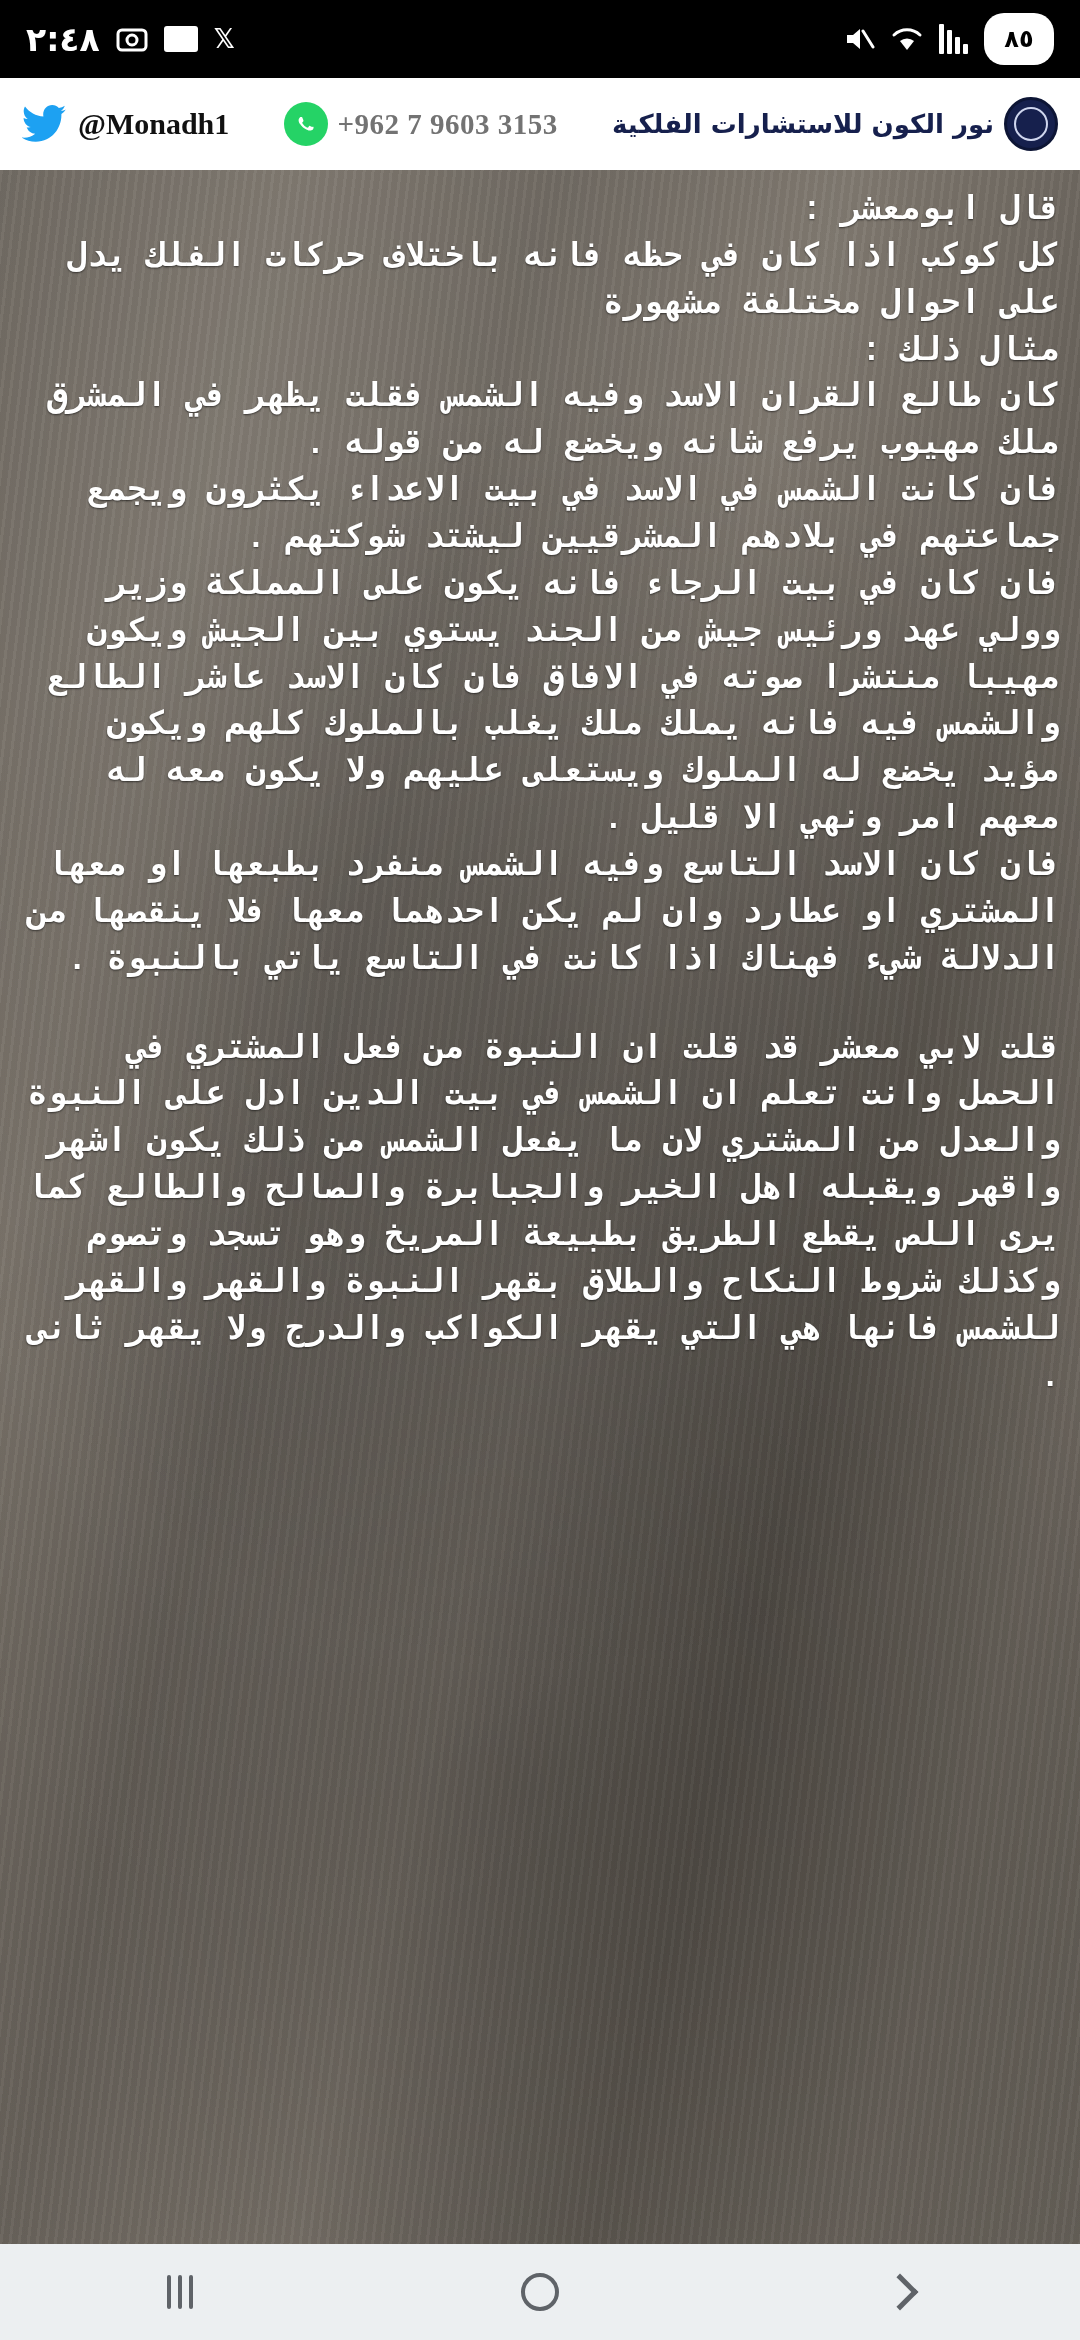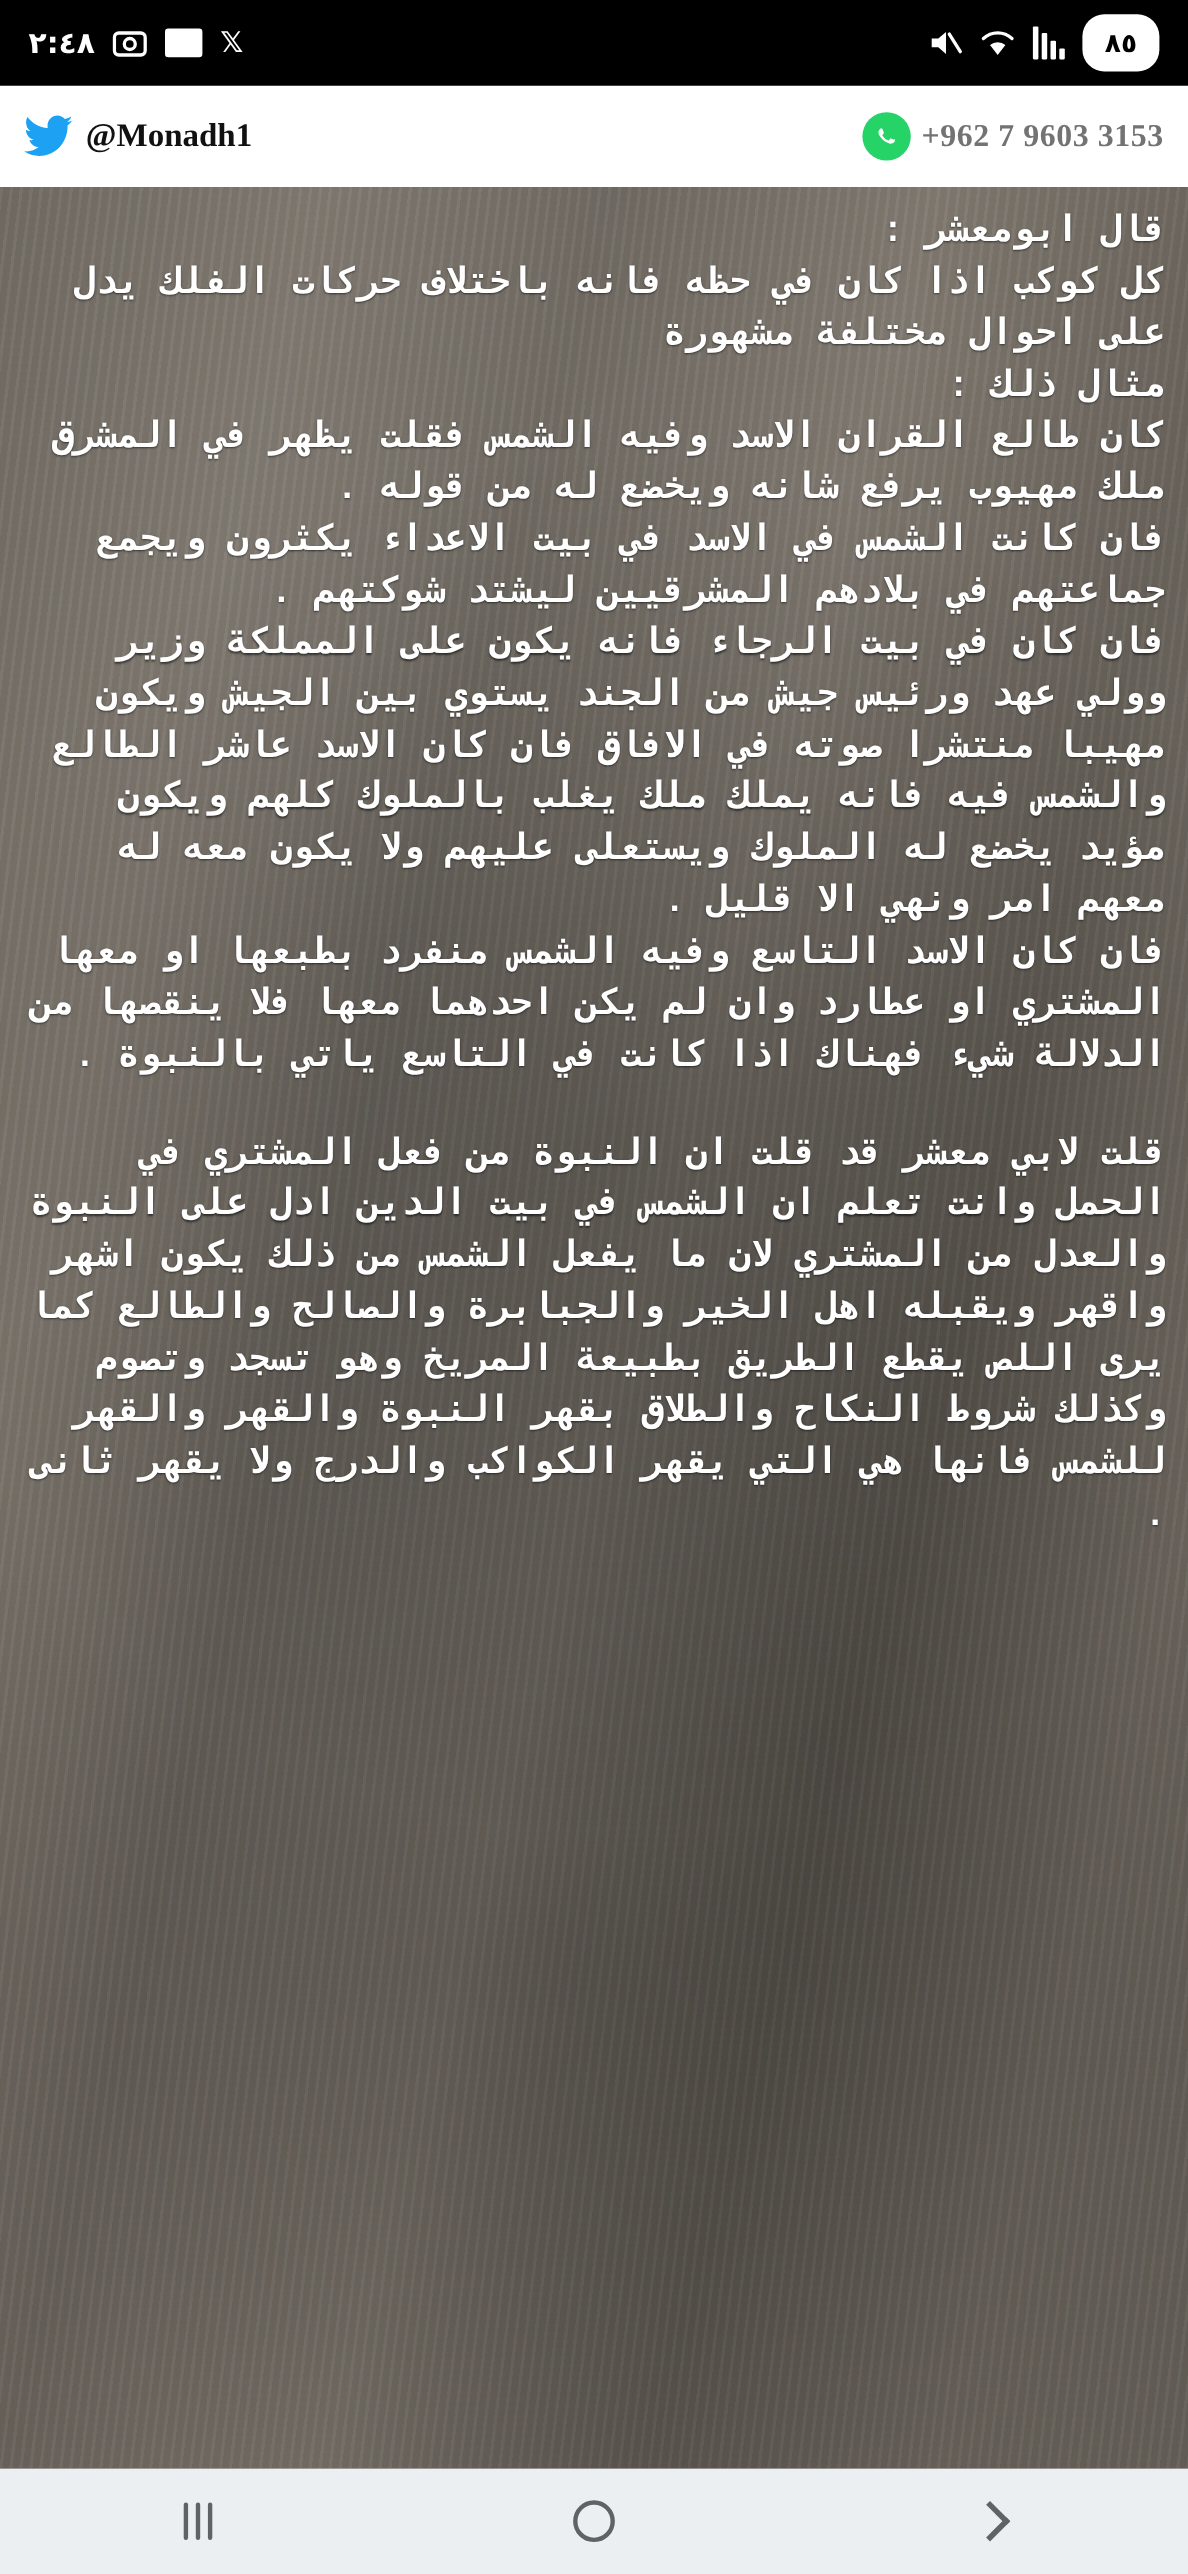--- a/index.html
+++ b/index.html
@@ -55,21 +55,21 @@
     gap: 3px;
     height: 30px;
   }
   .sig-bars i { display: block; width: 5px; background: #fff; border-radius: 1px; }
   .sig-bars i:nth-child(1) { height: 10px; }
   .sig-bars i:nth-child(2) { height: 17px; }
   .sig-bars i:nth-child(3) { height: 24px; }
   .sig-bars i:nth-child(4) { height: 30px; }
   .icon-svg { display: block; }
   .status-time {
-    font-size: 27px;
+    font-size: 33px;
     font-weight: 600;
     letter-spacing: 1px;
   }
   .x-logo {
     font-size: 26px;
     font-weight: bold;
     font-family: "DejaVu Sans", sans-serif;
   }
   .white-box {
     width: 34px; height: 26px; background: #fff; border-radius: 3px;
@@ -277,20 +277,24 @@
     <div class="banner-cell">
       <span class="wa-circle">
         <svg class="icon-svg" width="30" height="30" viewBox="0 0 30 30" aria-hidden="true">
           <path d="M15 2C7.8 2 2 7.8 2 15c0 2.4.7 4.7 1.9 6.7L2 28l6.5-1.8A13 13 0 1 0 15 2z" fill="#ffffff" opacity="0"></path>
           <path d="M21.5 18.1c-.4-.2-2.2-1.1-2.5-1.2-.3-.1-.6-.2-.8.2-.2.4-.9 1.2-1.1 1.4-.2.2-.4.3-.8.1-.4-.2-1.6-.6-3-1.9-1.1-1-1.8-2.2-2-2.6-.2-.4 0-.6.2-.8.2-.2.4-.4.6-.7.2-.2.2-.4.3-.7.1-.2 0-.5 0-.7-.1-.2-.8-2-1.1-2.7-.3-.7-.6-.6-.8-.6h-.7c-.2 0-.6.1-1 .5-.3.4-1.2 1.2-1.2 3s1.3 3.5 1.5 3.7c.2.2 2.6 4 6.3 5.5.9.4 1.6.6 2.1.8.9.3 1.7.2 2.3.1.7-.1 2.2-.9 2.5-1.8.3-.9.3-1.6.2-1.8-.1-.2-.3-.3-.7-.5z" fill="#ffffff"></path>
         </svg>
       </span>
       <span class="wa-number">+962 7 9603 3153</span>
     </div>
 
+    <div class="banner-cell">
+      <span class="brand-ar">نور الكون للاستشارات الفلكية</span>
+      <span class="brand-seal"></span>
+    </div>
   </div>
 
   <div class="content">
     <div class="text-scroll">
       <p class="para">قال ابومعشر :
 كل كوكب اذا كان في حظه فانه باختلاف حركات الفلك يدل على احوال مختلفة مشهورة
 مثال ذلك :
 كان طالع القران الاسد وفيه الشمس فقلت يظهر في المشرق ملك مهيوب يرفع شانه ويخضع له من قوله .
 فان كانت الشمس في الاسد في بيت الاعداء يكثرون ويجمع جماعتهم في بلادهم المشرقيين ليشتد شوكتهم .
 فان كان في بيت الرجاء فانه يكون على المملكة وزير وولي عهد ورئيس جيش من الجند يستوي بين الجيش ويكون مهيبا منتشرا صوته في الافاق فان كان الاسد عاشر الطالع والشمس فيه فانه يملك ملك يغلب بالملوك كلهم ويكون مؤيد يخضع له الملوك ويستعلى عليهم ولا يكون معه له معهم امر ونهي الا قليل .

